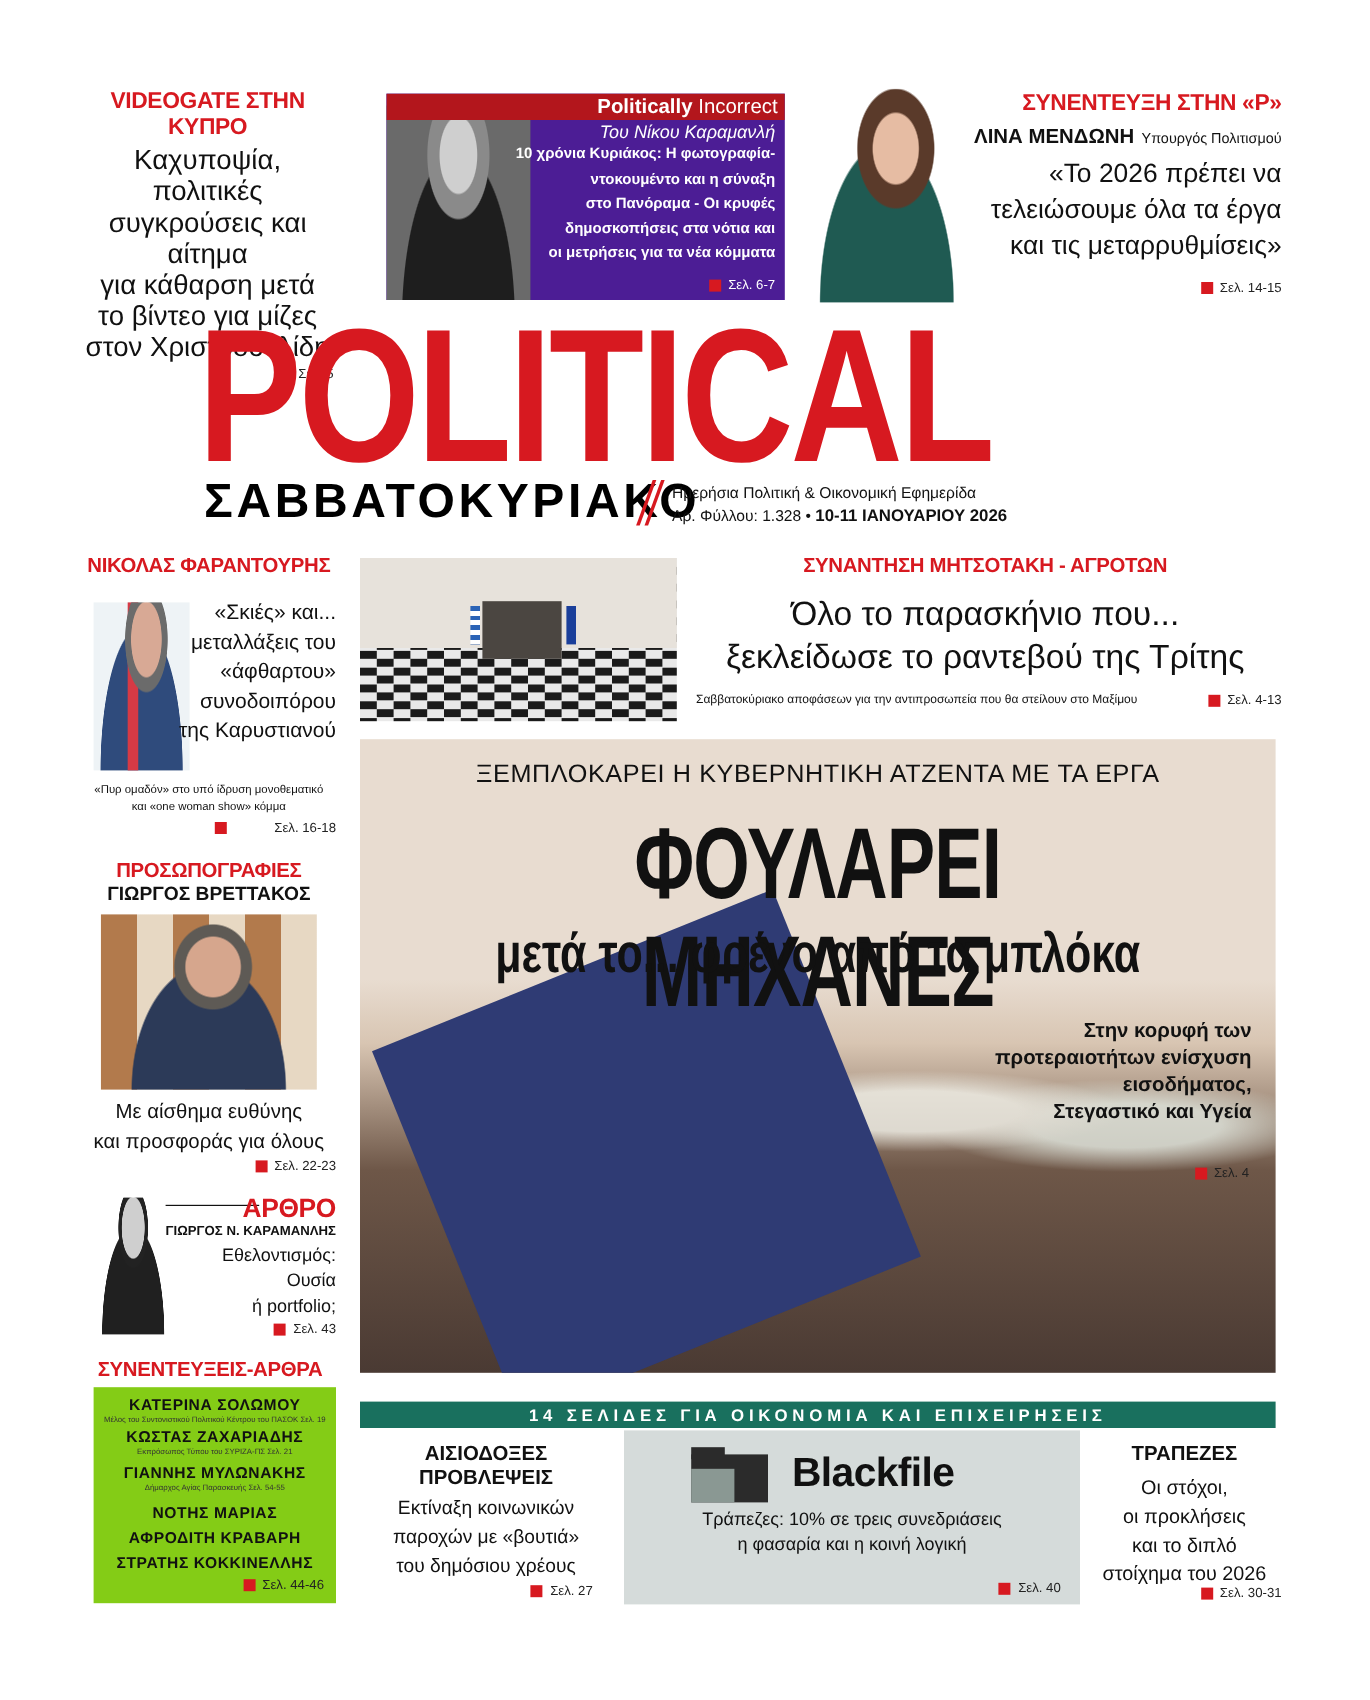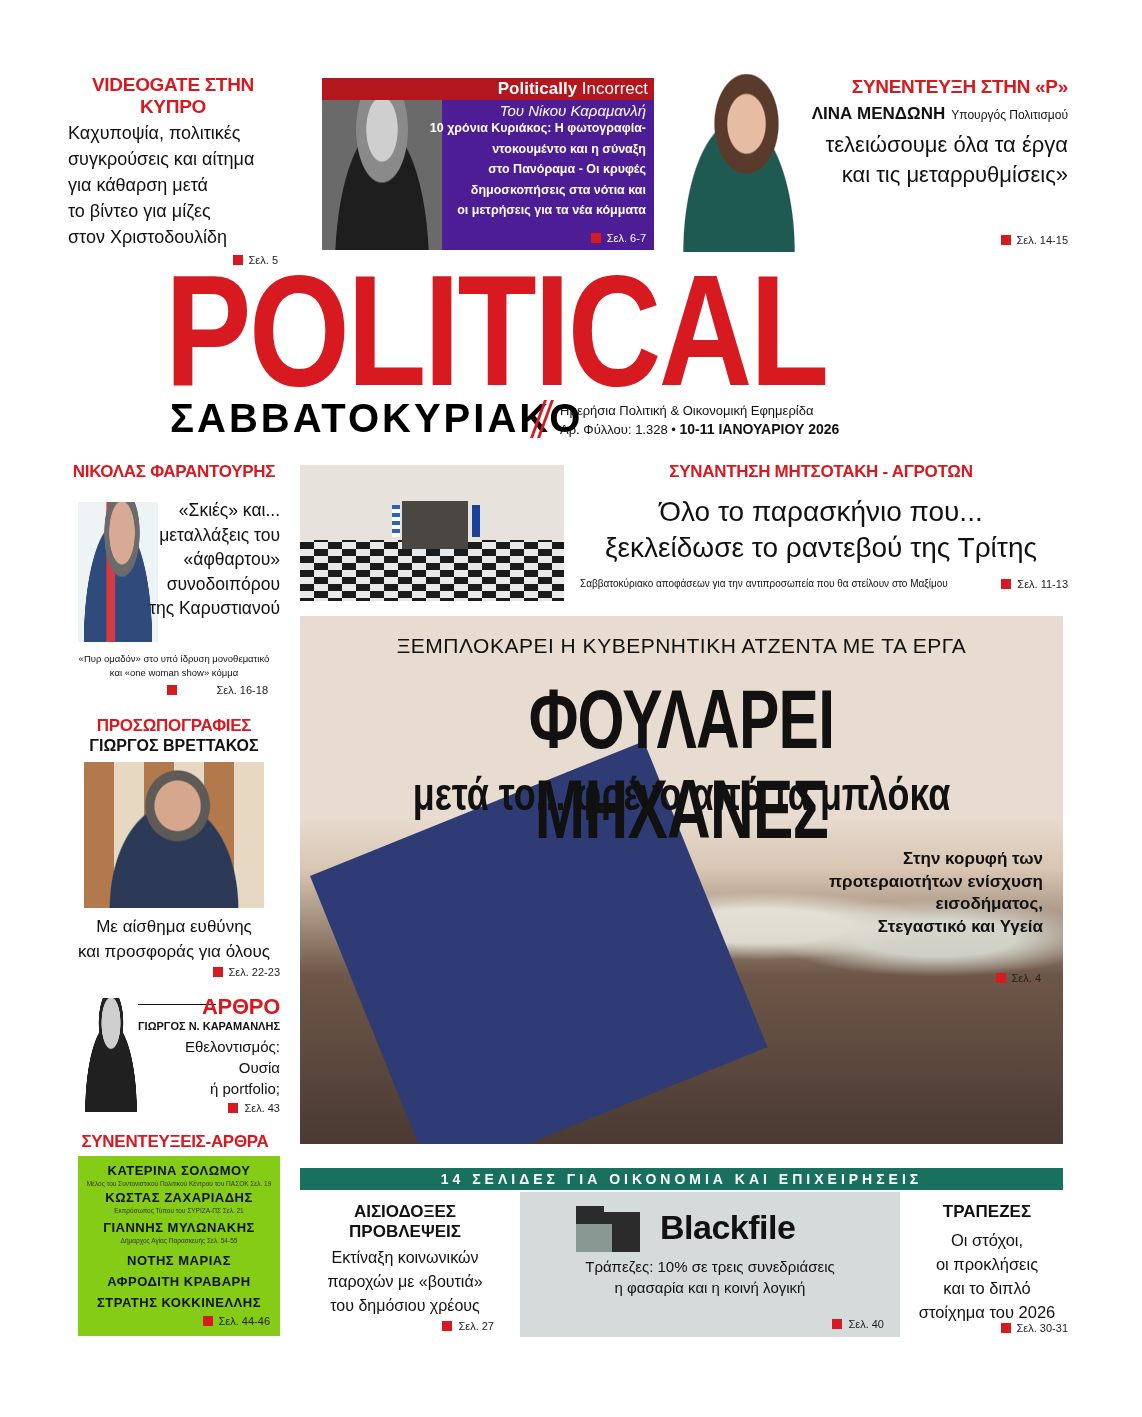--- a/index.html
+++ b/index.html
@@ -6,21 +6,21 @@
   body { width: 1142px; height: 1417px; background: #ffffff; position: relative; overflow: hidden;
          font-family: "Liberation Sans", "DejaVu Sans", sans-serif; color: #111; }
   .abs { position: absolute; }
   .kicker { font-family: "Liberation Sans", sans-serif; font-weight: bold; color: #d71920; letter-spacing: -0.3px; }
   .page-ref { display: flex; align-items: center; justify-content: flex-end; gap: 6px; font-size: 11px; color: #222; }
   .page-ref .sq { width: 10px; height: 10px; background: #d71920; display: inline-block; }
 
   
   #tl { left: 68px; top: 74px; width: 210px; }
   #tl .kicker { font-size: 19px; text-align: center; }
-  #tl .body { font-size: 18px; line-height: 26px; text-align: left; margin-top: 2px; }
+  #tl .body { font-size: 23px; line-height: 26px; text-align: center; margin-top: 2px; }
   #tl .page-ref { margin-top: 4px; }
 
   
   #pi { left: 322px; top: 78px; width: 332px; height: 172px; background: #4c1d95; overflow: hidden; }
   #pi .bar { position: absolute; left: 0; top: 0; width: 100%; height: 22px; background: #b3161c; color: #fff;
              text-align: right; padding-right: 6px; font-size: 17px; line-height: 22px; }
   #pi .bar b { font-weight: 900; }
   #pi .photo { position: absolute; left: 0; top: 10px; width: 120px; height: 165px;
                background: radial-gradient(ellipse at 50% 25%, #cfcfcf 0 18%, #8a8a8a 19% 30%, transparent 31%),
                            radial-gradient(ellipse at 50% 110%, #1e1e1e 0 55%, transparent 56%), #6a6a6a; }
@@ -51,21 +51,21 @@
 
   
   #fa { left: 68px; top: 462px; width: 212px; }
   #fa .kicker { font-size: 17px; text-align: center; }
   #fa .photo { position: absolute; left: 10px; top: 40px; width: 80px; height: 140px;
                background: radial-gradient(ellipse at 55% 22%, #d8a995 0 20%, #6b6b6b 21% 28%, transparent 29%),
                            linear-gradient(90deg, transparent 35%, #d63a45 36% 46%, transparent 47%),
                            radial-gradient(ellipse at 50% 100%, #2f4b7c 0 60%, transparent 61%), #eef3f6; }
   #fa .body { position: absolute; right: 0; top: 36px; width: 150px; text-align: right; font-size: 17.5px; line-height: 24.5px; }
   #fa .deck { position: absolute; left: 0; top: 190px; width: 212px; text-align: center; font-size: 9.5px; line-height: 14px; }
-  #fa .page-ref { position: absolute; right: 12px; top: 222px; gap: 40px; }
+  #fa .page-ref { position: absolute; right: 0; top: 222px; gap: 40px; }
 
   
   #pr { left: 68px; top: 716px; width: 212px; }
   #pr .kicker { font-size: 17px; text-align: center; line-height: 20px; }
   #pr .name { font-size: 16px; font-weight: bold; text-align: center; line-height: 20px; }
   #pr .photo { margin: 6px auto 0; width: 180px; height: 146px;
                background: radial-gradient(ellipse at 52% 30%, #d6a68d 0 17%, #5e5a55 18% 24%, transparent 25%),
                            radial-gradient(ellipse at 50% 100%, #2c3a58 0 50%, transparent 51%),
                            repeating-linear-gradient(90deg, #b27a4c 0 30px, #e7d8c3 30px 60px); }
   #pr .body { font-size: 17px; line-height: 25px; text-align: center; margin-top: 6px; }
@@ -175,20 +175,21 @@
   </div>
 </div>
 
 <div id="ir" class="abs">
   <div class="photo"></div>
   <div class="kicker">ΣΥΝΕΝΤΕΥΞΗ ΣΤΗΝ «Ρ»</div>
   <div class="name">
     <span>ΛΙΝΑ ΜΕΝΔΩΝΗ</span><span class="role">Υπουργός Πολιτισμού</span>
   </div>
   <div class="quote">
+    <div>«Το 2026 πρέπει να</div>
     <div>τελειώσουμε όλα τα έργα</div>
     <div>και τις μεταρρυθμίσεις»</div>
   </div>
   <div class="page-ref">
     <span class="sq"></span>
     <span>Σελ. 14-15</span>
   </div>
 </div>
 
 <div id="logo" class="abs">POLITICAL</div>
@@ -276,21 +277,21 @@
 </div>
 <div id="pm">
   <div class="kicker">ΣΥΝΑΝΤΗΣΗ ΜΗΤΣΟΤΑΚΗ - ΑΓΡΟΤΩΝ</div>
   <div class="head">
     <div>Όλο το παρασκήνιο που...</div>
     <div>ξεκλείδωσε το ραντεβού της Τρίτης</div>
   </div>
   <div class="deck">Σαββατοκύριακο αποφάσεων για την αντιπροσωπεία που θα στείλουν στο Μαξίμου</div>
   <div class="page-ref">
     <span class="sq"></span>
-    <span>Σελ. 11-13</span>
+    <span>Σελ. 4-13</span>
   </div>
 </div>
 
 <div id="main" class="abs">
   <div class="blur"></div>
   <div class="folder"></div>
   <div class="over">ΞΕΜΠΛΟΚΑΡΕΙ Η ΚΥΒΕΡΝΗΤΙΚΗ ΑΤΖΕΝΤΑ ΜΕ ΤΑ ΕΡΓΑ</div>
   <div class="big">ΦΟΥΛΑΡΕΙ ΜΗΧΑΝΕΣ</div>
   <div class="sub">μετά το... φρένο από τα μπλόκα</div>
   <div class="deck">

